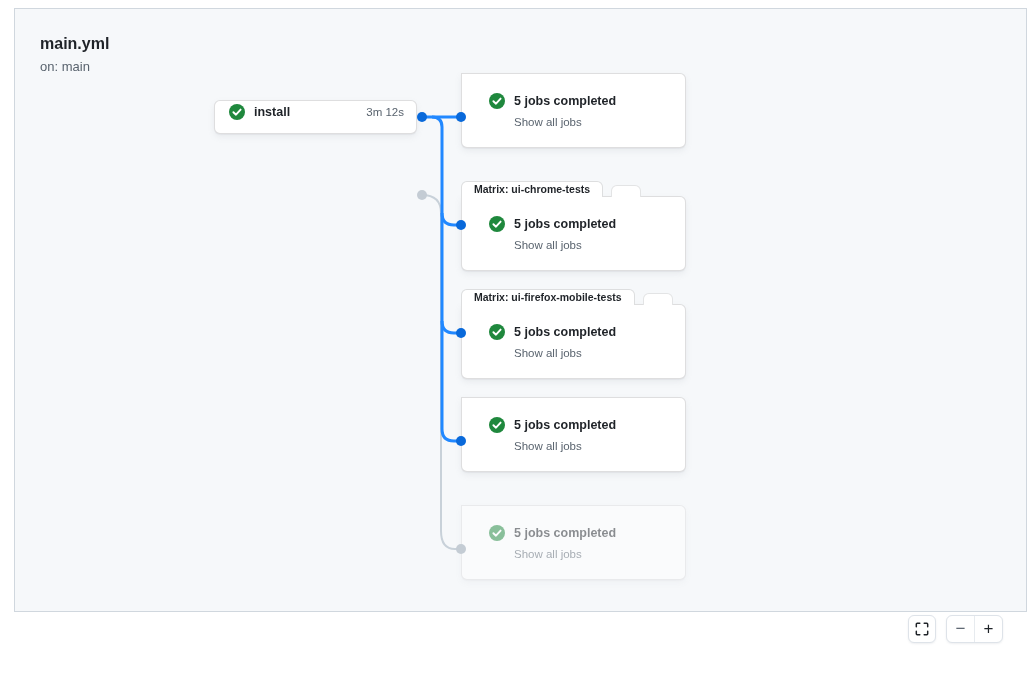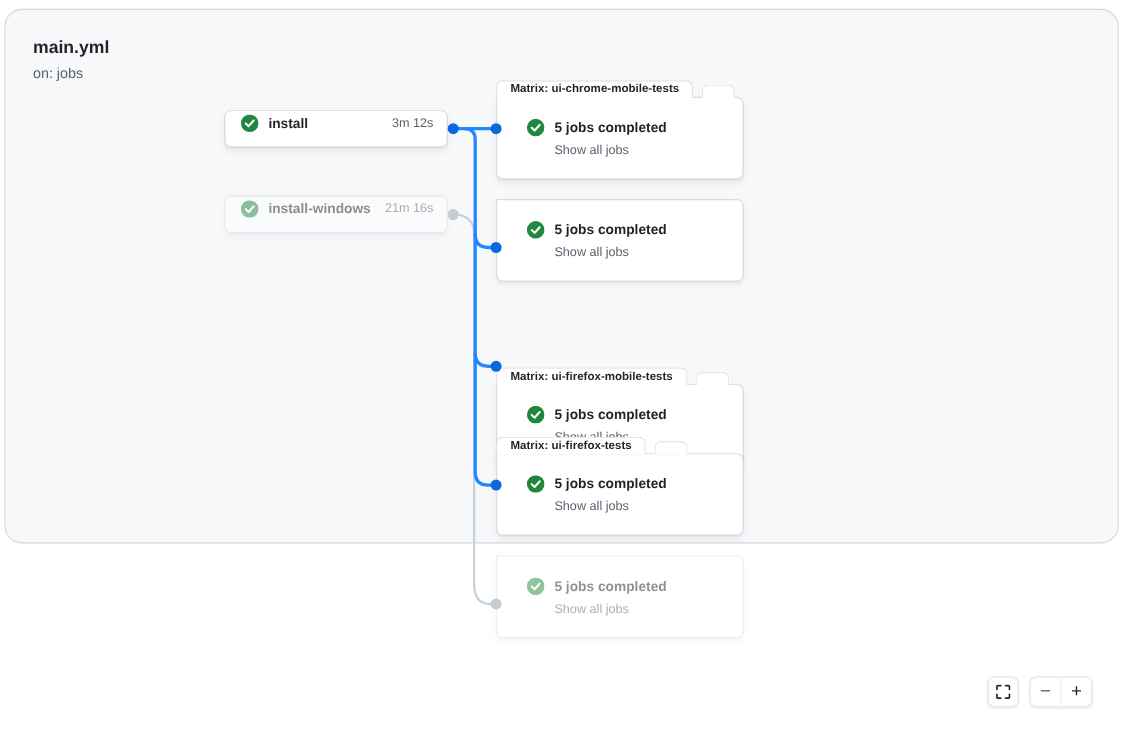--- a/index.html
+++ b/index.html
@@ -1,20 +1,20 @@
 <!DOCTYPE html>
 <html><head>
 <meta charset="utf-8">
 <style>
   * { margin:0; padding:0; box-sizing:border-box; }
   html,body { width:1033px; height:674px; background:#ffffff; font-family:"Liberation Sans", sans-serif; overflow:hidden; }
 
   .canvas {
-    position:absolute; left:4px; top:8px; width:1013px; height:486px;
-    background:#f6f8fa; border:1px solid #d0d7de; border-radius:16px;
+    position:absolute; left:14px; top:8px; width:1013px; height:604px;
+    background:#f6f8fa; border:1px solid #d0d7de; border-radius:0;
   }
 
   .wf-title { position:absolute; left:25px; top:26px; font-size:16px; font-weight:700; color:#1f2328; }
   .wf-trigger { position:absolute; left:25px; top:50px; font-size:13px; color:#59636e; }
 
   
   .job-card {
     position:absolute; width:203px; height:34px; background:#ffffff;
     border:1px solid rgba(31,35,40,0.15); border-radius:6px;
     box-shadow:0 1px 1px rgba(31,35,40,0.04), 0 3px 6px rgba(140,149,159,0.12);
@@ -66,21 +66,21 @@
   .zoom-half { flex:1; display:flex; align-items:center; justify-content:center; cursor:pointer; font-size:17px; }
   .zoom-out { border-right:1px solid #e7ebef; color:#59636e; }
   .zoom-in { color:#1f2328; font-weight:400; }
 </style>
 </head>
 <body>
 
 <div class="canvas">
 
   <div class="wf-title">main.yml</div>
-  <div class="wf-trigger">on: jobs</div>
+  <div class="wf-trigger">on: main</div>
 
   <svg class="edges" width="1013" height="654">
 
     <path d="M407,186 Q426,186 426,204 L426,522 Q426,540 440,540 L446,540" fill="none" stroke="#c8d1d9" stroke-width="2"></path>
 
     <path d="M407,108 L446,108" fill="none" stroke="#2188ff" stroke-width="3"></path>
     <path d="M417,108 Q427,108 427,118 L427,420 Q427,432 439,432 L446,432" fill="none" stroke="#2188ff" stroke-width="3"></path>
     <path d="M427,204 Q427,216 439,216 L446,216" fill="none" stroke="#2188ff" stroke-width="3"></path>
     <path d="M427,312 Q427,324 439,324 L446,324" fill="none" stroke="#2188ff" stroke-width="3"></path>
 
@@ -95,81 +95,69 @@
 
   <div class="job-card" style="left:199px; top:91px;">
     <svg class="check-icon" viewBox="0 0 16 16">
       <circle cx="8" cy="8" r="8" fill="#1f883d"></circle>
       <path d="M4.4 8.2 L7 10.7 L11.6 5.6" fill="none" stroke="#ffffff" stroke-width="1.9" stroke-linecap="round" stroke-linejoin="round"></path>
     </svg>
     <span class="job-name">install</span>
     <span class="job-time">3m 12s</span>
   </div>
 
-  <div class="job-card faded" style="left:199px; top:169px;">
-    <svg class="check-icon" viewBox="0 0 16 16">
-      <circle cx="8" cy="8" r="8" fill="#1f883d"></circle>
-      <path d="M4.4 8.2 L7 10.7 L11.6 5.6" fill="none" stroke="#ffffff" stroke-width="1.9" stroke-linecap="round" stroke-linejoin="round"></path>
-    </svg>
-    <span class="job-name">install-windows</span>
-    <span class="job-time">21m 16s</span>
+
+  <div class="matrix-group" style="top:64px;">
+    <div class="matrix-card">
+      <div class="matrix-status-row">
+        <svg class="check-icon" viewBox="0 0 16 16">
+          <circle cx="8" cy="8" r="8" fill="#1f883d"></circle>
+          <path d="M4.4 8.2 L7 10.7 L11.6 5.6" fill="none" stroke="#ffffff" stroke-width="1.9" stroke-linecap="round" stroke-linejoin="round"></path>
+        </svg>
+        <span class="matrix-summary">5 jobs completed</span>
+      </div>
+      <span class="show-all">Show all jobs</span>
+    </div>
   </div>
 
-  <div class="matrix-group" style="top:64px;">
+  <div class="matrix-group" style="top:172px;">
     <div class="matrix-header">
-      <span class="matrix-tab">Matrix: ui-chrome-mobile-tests</span>
+      <span class="matrix-tab">Matrix: ui-chrome-tests</span>
       <span class="matrix-ghost-tab"></span>
     </div>
     <div class="matrix-card">
       <div class="matrix-status-row">
         <svg class="check-icon" viewBox="0 0 16 16">
           <circle cx="8" cy="8" r="8" fill="#1f883d"></circle>
           <path d="M4.4 8.2 L7 10.7 L11.6 5.6" fill="none" stroke="#ffffff" stroke-width="1.9" stroke-linecap="round" stroke-linejoin="round"></path>
         </svg>
         <span class="matrix-summary">5 jobs completed</span>
       </div>
       <span class="show-all">Show all jobs</span>
     </div>
   </div>
 
-  <div class="matrix-group" style="top:172px;">
-    <div class="matrix-card">
-      <div class="matrix-status-row">
-        <svg class="check-icon" viewBox="0 0 16 16">
-          <circle cx="8" cy="8" r="8" fill="#1f883d"></circle>
-          <path d="M4.4 8.2 L7 10.7 L11.6 5.6" fill="none" stroke="#ffffff" stroke-width="1.9" stroke-linecap="round" stroke-linejoin="round"></path>
-        </svg>
-        <span class="matrix-summary">5 jobs completed</span>
-      </div>
-      <span class="show-all">Show all jobs</span>
-    </div>
-  </div>
-
-  <div class="matrix-group" style="top:280px;margin-top:45px;">
+  <div class="matrix-group" style="top:280px;">
     <div class="matrix-header">
       <span class="matrix-tab">Matrix: ui-firefox-mobile-tests</span>
       <span class="matrix-ghost-tab"></span>
     </div>
     <div class="matrix-card">
       <div class="matrix-status-row">
         <svg class="check-icon" viewBox="0 0 16 16">
           <circle cx="8" cy="8" r="8" fill="#1f883d"></circle>
           <path d="M4.4 8.2 L7 10.7 L11.6 5.6" fill="none" stroke="#ffffff" stroke-width="1.9" stroke-linecap="round" stroke-linejoin="round"></path>
         </svg>
         <span class="matrix-summary">5 jobs completed</span>
       </div>
       <span class="show-all">Show all jobs</span>
     </div>
   </div>
 
   <div class="matrix-group" style="top:388px;">
-    <div class="matrix-header">
-      <span class="matrix-tab">Matrix: ui-firefox-tests</span>
-      <span class="matrix-ghost-tab"></span>
-    </div>
     <div class="matrix-card">
       <div class="matrix-status-row">
         <svg class="check-icon" viewBox="0 0 16 16">
           <circle cx="8" cy="8" r="8" fill="#1f883d"></circle>
           <path d="M4.4 8.2 L7 10.7 L11.6 5.6" fill="none" stroke="#ffffff" stroke-width="1.9" stroke-linecap="round" stroke-linejoin="round"></path>
         </svg>
         <span class="matrix-summary">5 jobs completed</span>
       </div>
       <span class="show-all">Show all jobs</span>
     </div>

